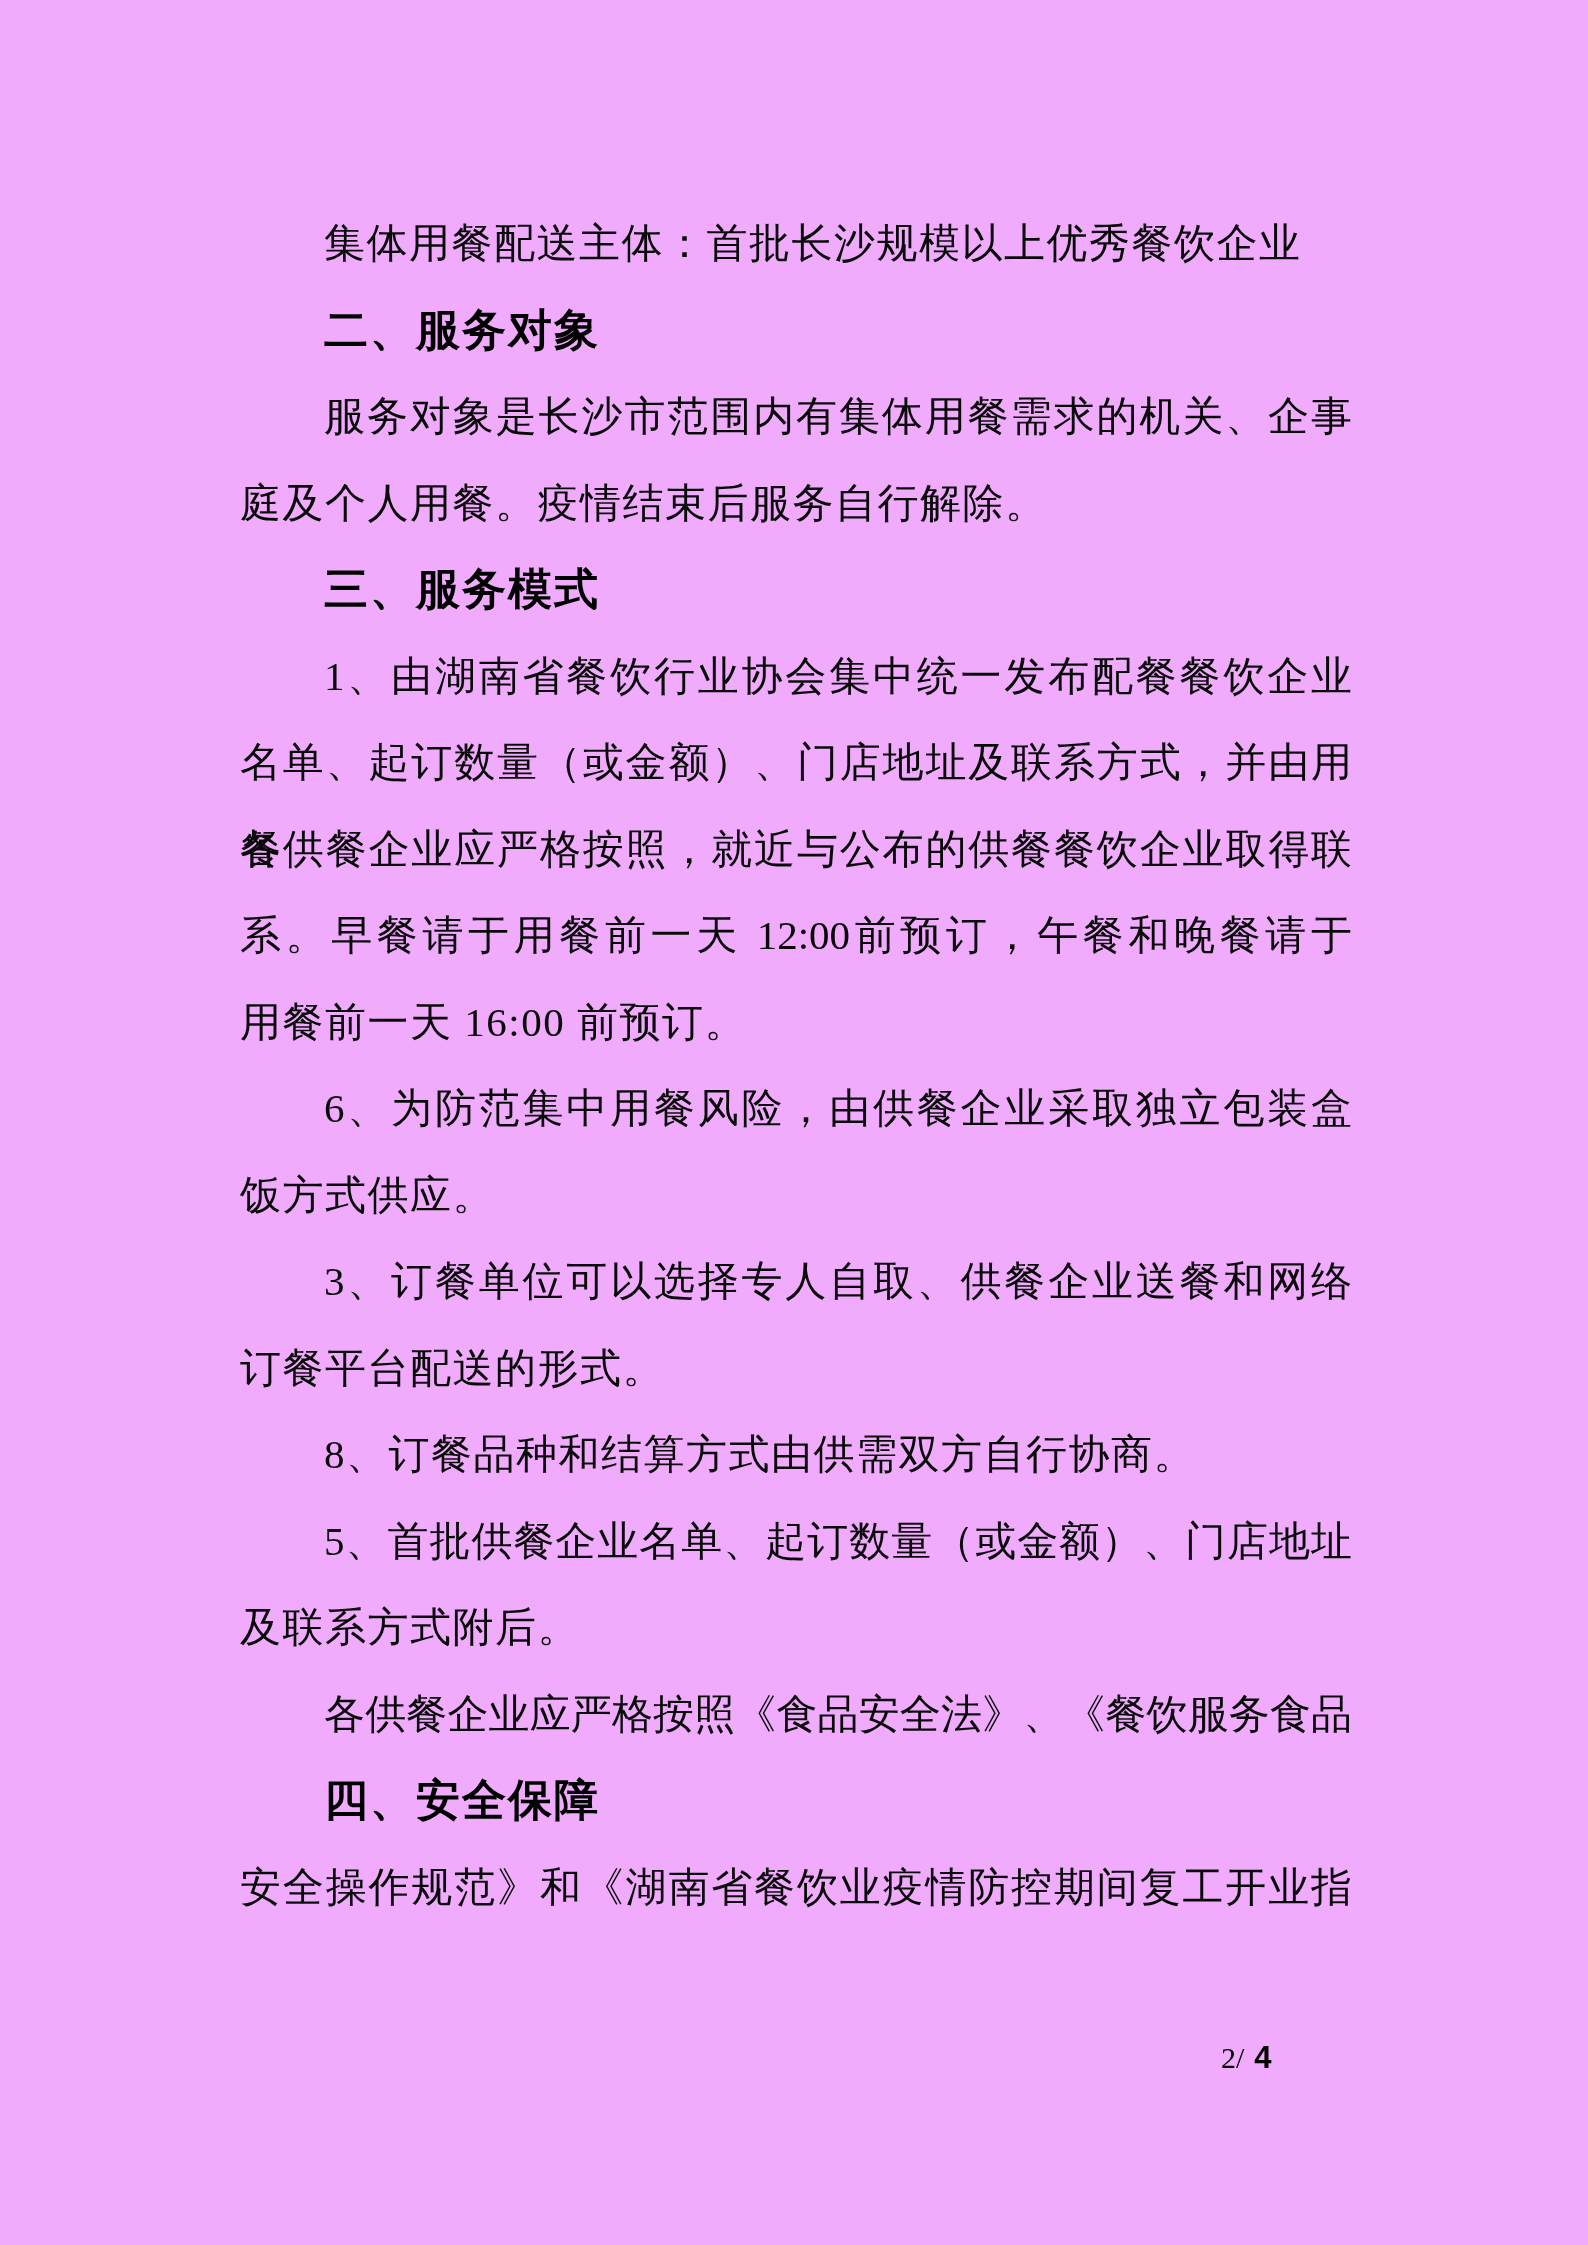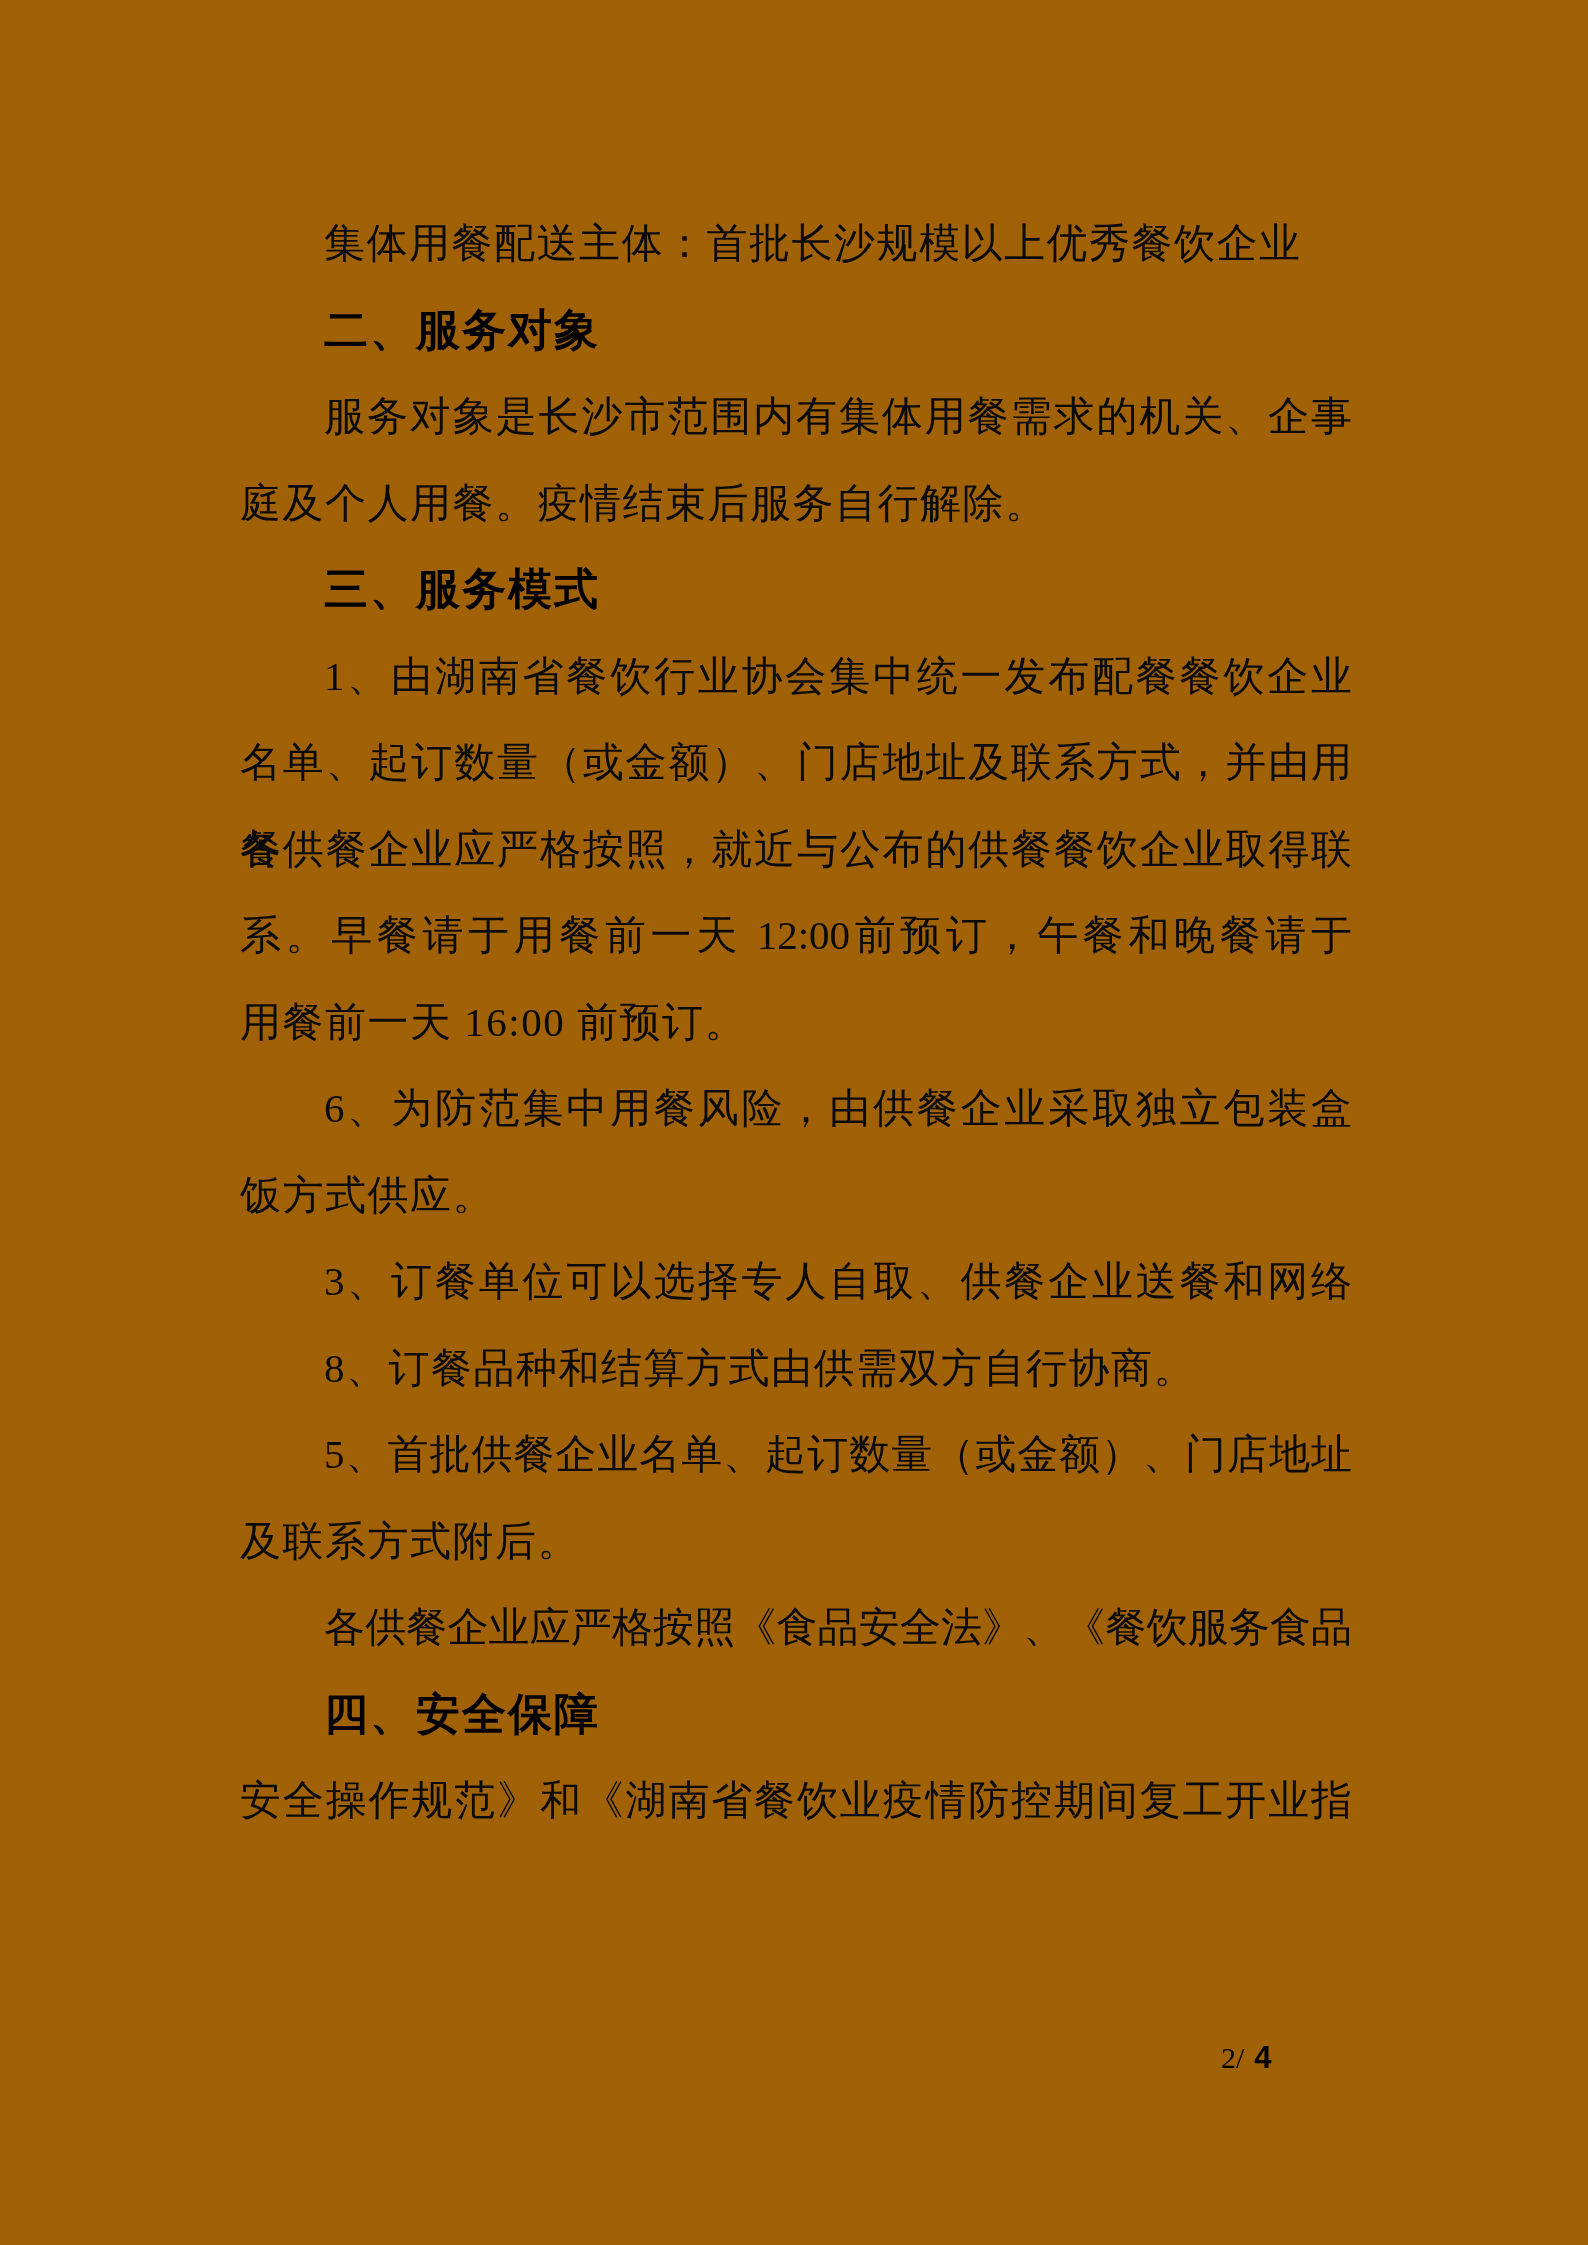--- a/index.html
+++ b/index.html
@@ -1,21 +1,21 @@
 <!DOCTYPE html>
 <html><head>
 <meta charset="utf-8">
 <style>
   * { margin: 0; padding: 0; box-sizing: border-box; }
   html, body { background: #ffffff; }
   .page {
     position: relative;
     width: 1588px;
     height: 2245px;
-    background: #a16207;
+    background: #f0abfc;
     overflow: hidden;
     font-family: "Liberation Serif", "DejaVu Serif", serif;
     color: #0a0a0a;
   }
   .content {
     position: absolute;
     left: 240px;
     top: 200px;
     width: 1112px;
   }
@@ -68,20 +68,21 @@
     <div class="line">庭及个人用餐。疫情结束后服务自行解除。</div>
     <div class="line heading indent">三、服务模式</div>
     <div class="line indent justify">1、由湖南省餐饮行业协会集中统一发布配餐餐饮企业</div>
     <div class="line justify">名单、起订数量（或金额）、门店地址及联系方式，并由用 餐</div>
     <div class="line justify">各供餐企业应严格按照，就近与公布的供餐餐饮企业取得联</div>
     <div class="line justify">系。早餐请于用餐前一天 12:00前预订，午餐和晚餐请于</div>
     <div class="line">用餐前一天 16:00 前预订。</div>
     <div class="line indent justify">6、为防范集中用餐风险，由供餐企业采取独立包装盒</div>
     <div class="line">饭方式供应。</div>
     <div class="line indent justify">3、订餐单位可以选择专人自取、供餐企业送餐和网络</div>
+    <div class="line">订餐平台配送的形式。</div>
     <div class="line indent">8、订餐品种和结算方式由供需双方自行协商。</div>
     <div class="line indent justify">5、首批供餐企业名单、起订数量（或金额）、门店地址</div>
     <div class="line">及联系方式附后。</div>
     <div class="line indent justify">各供餐企业应严格按照《食品安全法》、《餐饮服务食品</div>
     <div class="line heading indent">四、安全保障</div>
     <div class="line justify">安全操作规范》和《湖南省餐饮业疫情防控期间复工开业指</div>
   </div>
 
   <div class="page-number">
     <span>2/</span><span class="pn-total">4</span>

